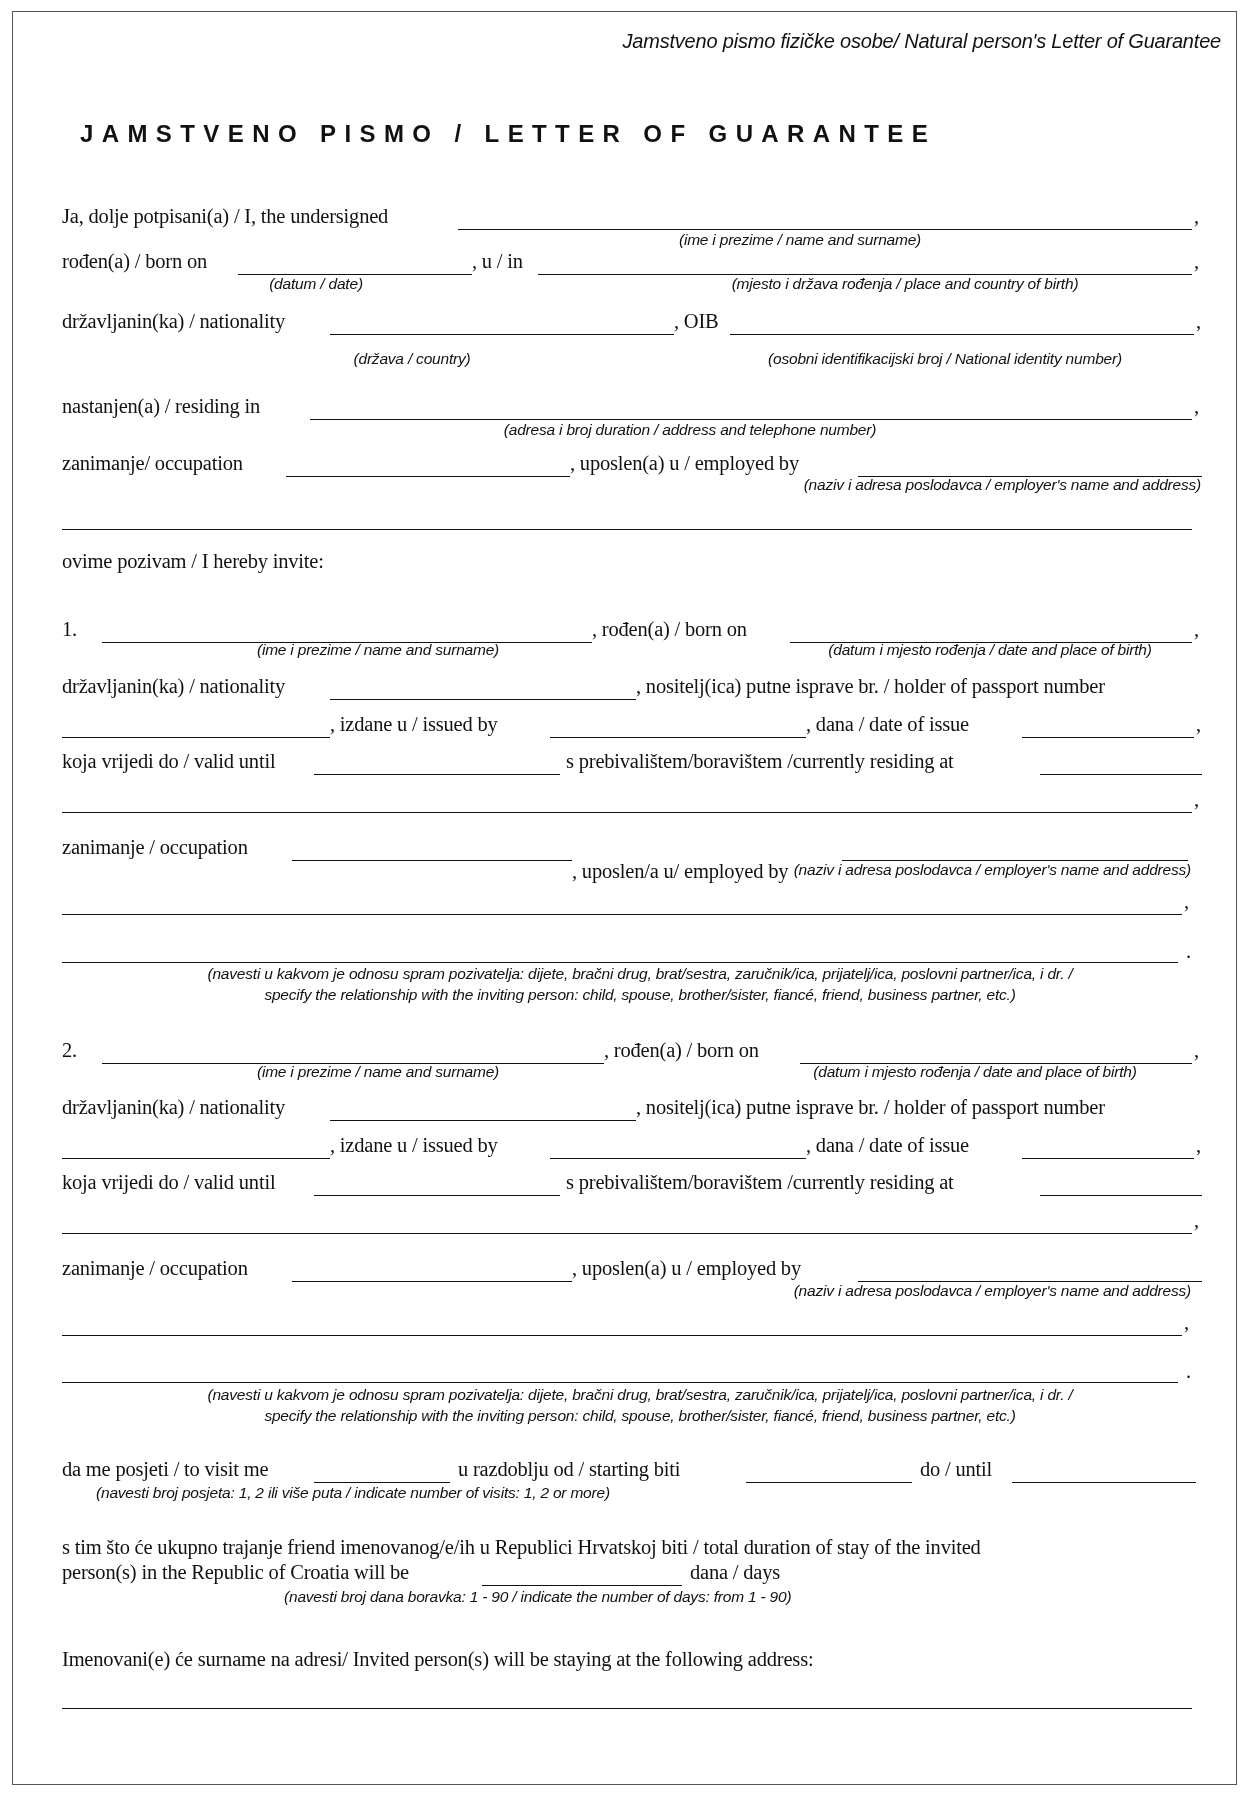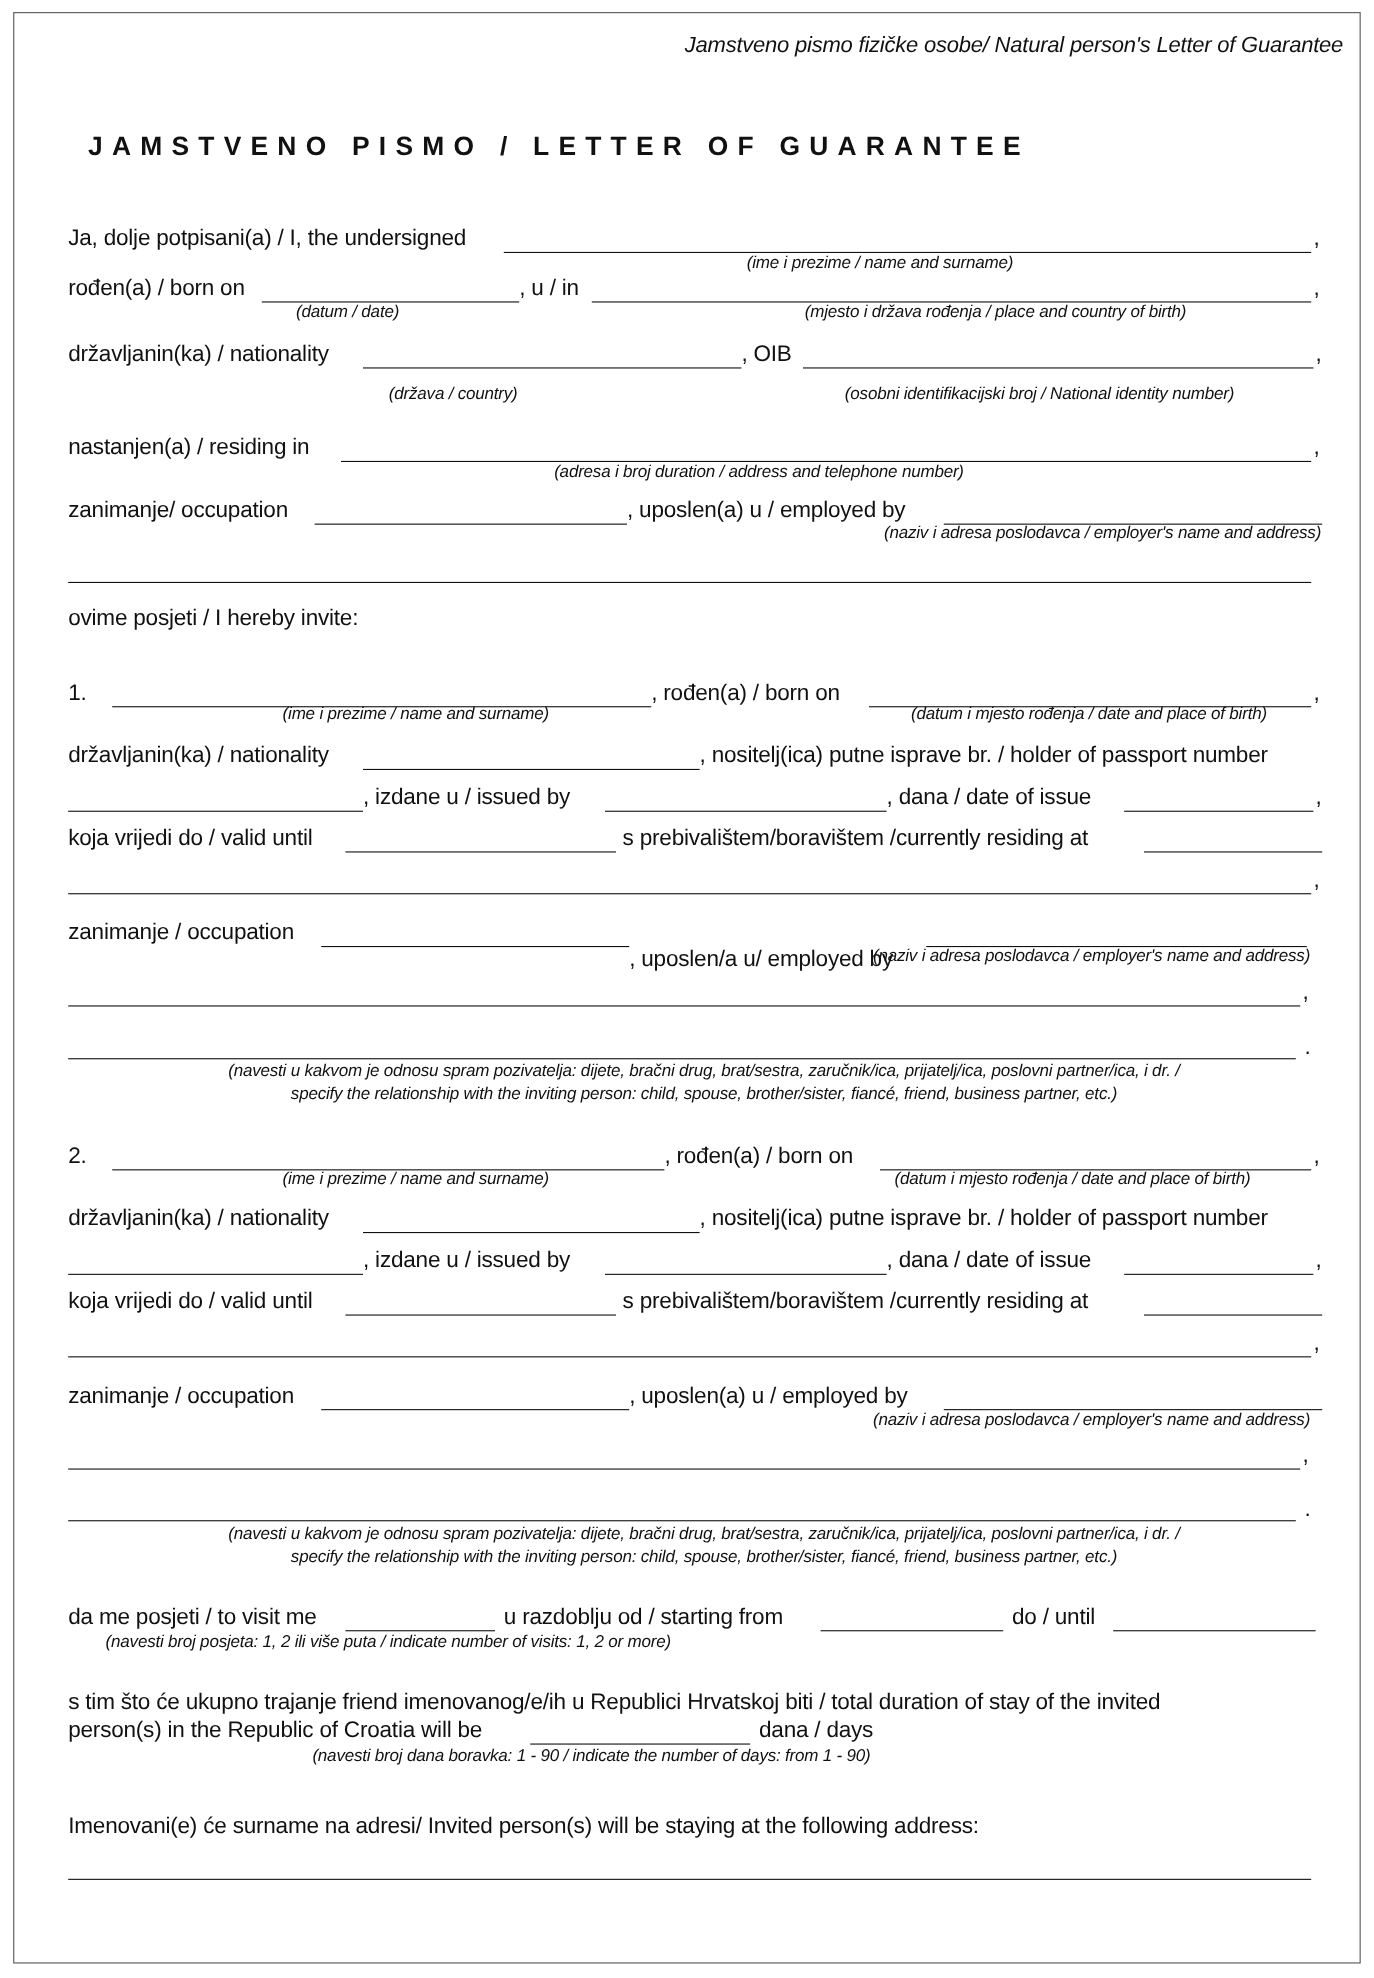--- a/index.html
+++ b/index.html
@@ -1,20 +1,20 @@
 <!DOCTYPE html>
 <html><head>
 <meta charset="utf-8">
 <style>
   html, body { margin: 0; padding: 0; background: #ffffff; }
   body { width: 1249px; height: 1798px; position: relative; overflow: hidden;
          font-family: "Liberation Sans", sans-serif; color: #111; }
   .frame { position: absolute; left: 12px; top: 11px; width: 1225px; height: 1774px;
            border: 1.5px solid #555; box-sizing: border-box; }
-  .t { position: absolute; white-space: nowrap; font-size: 20.5px; letter-spacing: -0.2px; }
+  .t { position: absolute; white-space: nowrap; font-size: 20.5px; letter-spacing: -0.2px; font-family: Liberation Serif, serif; }
   .hint { position: absolute; white-space: nowrap; font-size: 15.5px; font-style: italic; letter-spacing: -0.2px; }
   .hint.c { transform: translateX(-50%); text-align: center; }
   .hdr { position: absolute; right: 28px; top: 30px; font-size: 20px; font-style: italic; white-space: nowrap; letter-spacing: -0.2px; margin-left: 17px; }
   .title { position: absolute; left: 80px; top: 120px; font-size: 24px; font-weight: bold; letter-spacing: 8.4px; white-space: nowrap; }
   .ln { position: absolute; height: 0; border-bottom: 1.6px solid #111; }
   .ln input { position: absolute; left: 0; right: 0; bottom: 1px; height: 22px; border: none; background: transparent;
               font-family: "Liberation Sans", sans-serif; font-size: 18px; outline: none; padding: 0 4px; box-sizing: border-box; width: 100%; }
 </style>
 </head>
 <body>
@@ -68,21 +68,21 @@
   </div>
 <div class="t" style="left:570px;top:452px">, uposlen(a) u / employed  by</div>
 <div class="ln" style="left:858px;width:344px;top:452px;height:24px">
     <input value="" style="">
   </div>
 <div class="hint" style="right:48px;top:476px">(naziv i adresa poslodavca / employer's name and address)</div>
 <div class="ln" style="left:62px;width:1130px;top:505px;height:24px">
     <input value="" style="">
   </div>
 
-<div class="t" style="left:62px;top:550px">ovime posjeti / I hereby invite:</div>
+<div class="t" style="left:62px;top:550px">ovime pozivam / I hereby invite:</div>
 
 <div class="t" style="left:62px;top:618px">1.</div>
 <div class="ln" style="left:102px;width:490px;top:618px;height:24px">
     <input value="" style="">
   </div>
 <div class="t" style="left:592px;top:618px">, rođen(a) / born on</div>
 <div class="ln" style="left:790px;width:402px;top:618px;height:24px">
     <input value="" style="">
   </div>
 <div class="t" style="left:1194px;top:618px">,</div>
@@ -202,21 +202,21 @@
     <input value="" style="">
   </div>
 <div class="t" style="left:1186px;top:1360px">.</div>
 <div class="hint c" style="left:640px;top:1386px">(navesti u kakvom je odnosu spram pozivatelja: dijete, bračni drug, brat/sestra, zaručnik/ica,  prijatelj/ica, poslovni partner/ica, i dr. /</div>
 <div class="hint c" style="left:640px;top:1407px">specify the relationship with the inviting person: child, spouse, brother/sister, fiancé, friend, business partner, etc.)</div>
 
 <div class="t" style="left:62px;top:1458px">da me posjeti / to visit me</div>
 <div class="ln" style="left:314px;width:136px;top:1458px;height:24px">
     <input value="" style="">
   </div>
-<div class="t" style="left:458px;top:1458px">u razdoblju od / starting from</div>
+<div class="t" style="left:458px;top:1458px">u razdoblju od / starting biti</div>
 <div class="ln" style="left:746px;width:166px;top:1458px;height:24px">
     <input value="" style="">
   </div>
 <div class="t" style="left:920px;top:1458px">do / until</div>
 <div class="ln" style="left:1012px;width:184px;top:1458px;height:24px">
     <input value="" style="">
   </div>
 <div class="hint" style="left:96px;top:1484px">(navesti broj posjeta: 1, 2 ili više puta / indicate number of visits: 1, 2 or more)</div>
 
 <div class="t" style="left:62px;top:1536px">s tim što će ukupno trajanje friend imenovanog/e/ih u Republici Hrvatskoj biti / total duration of stay of the invited</div>

